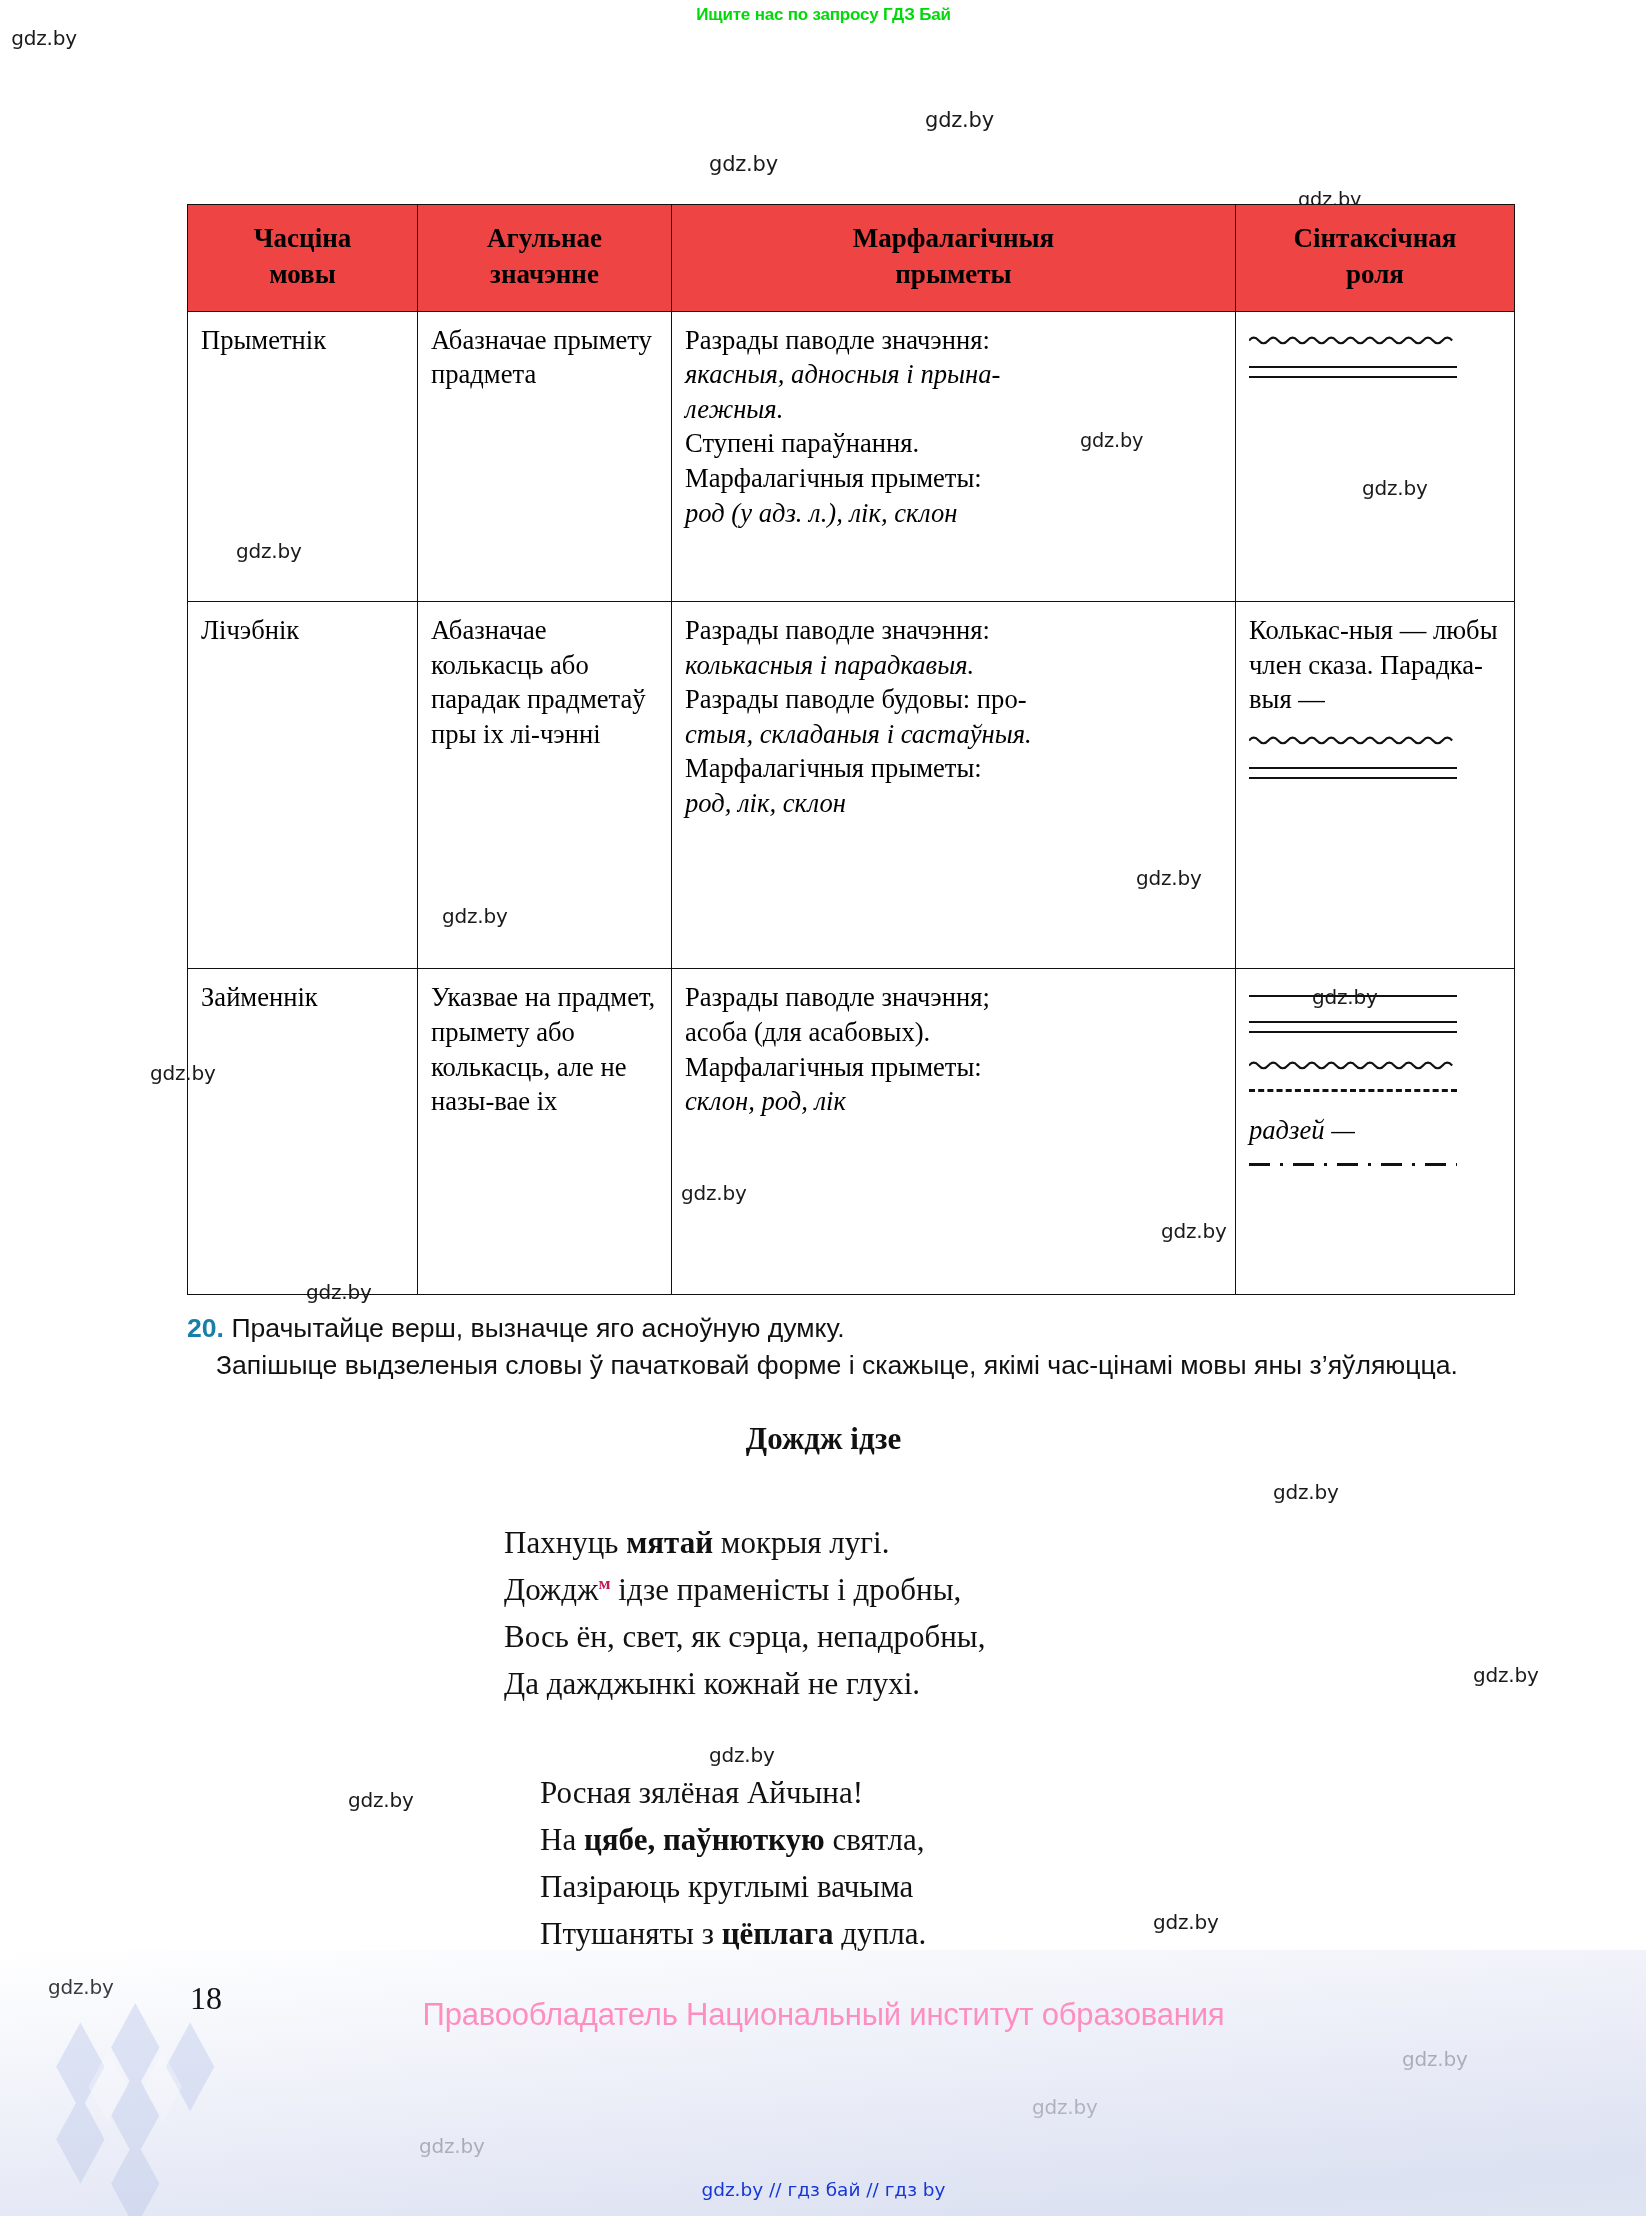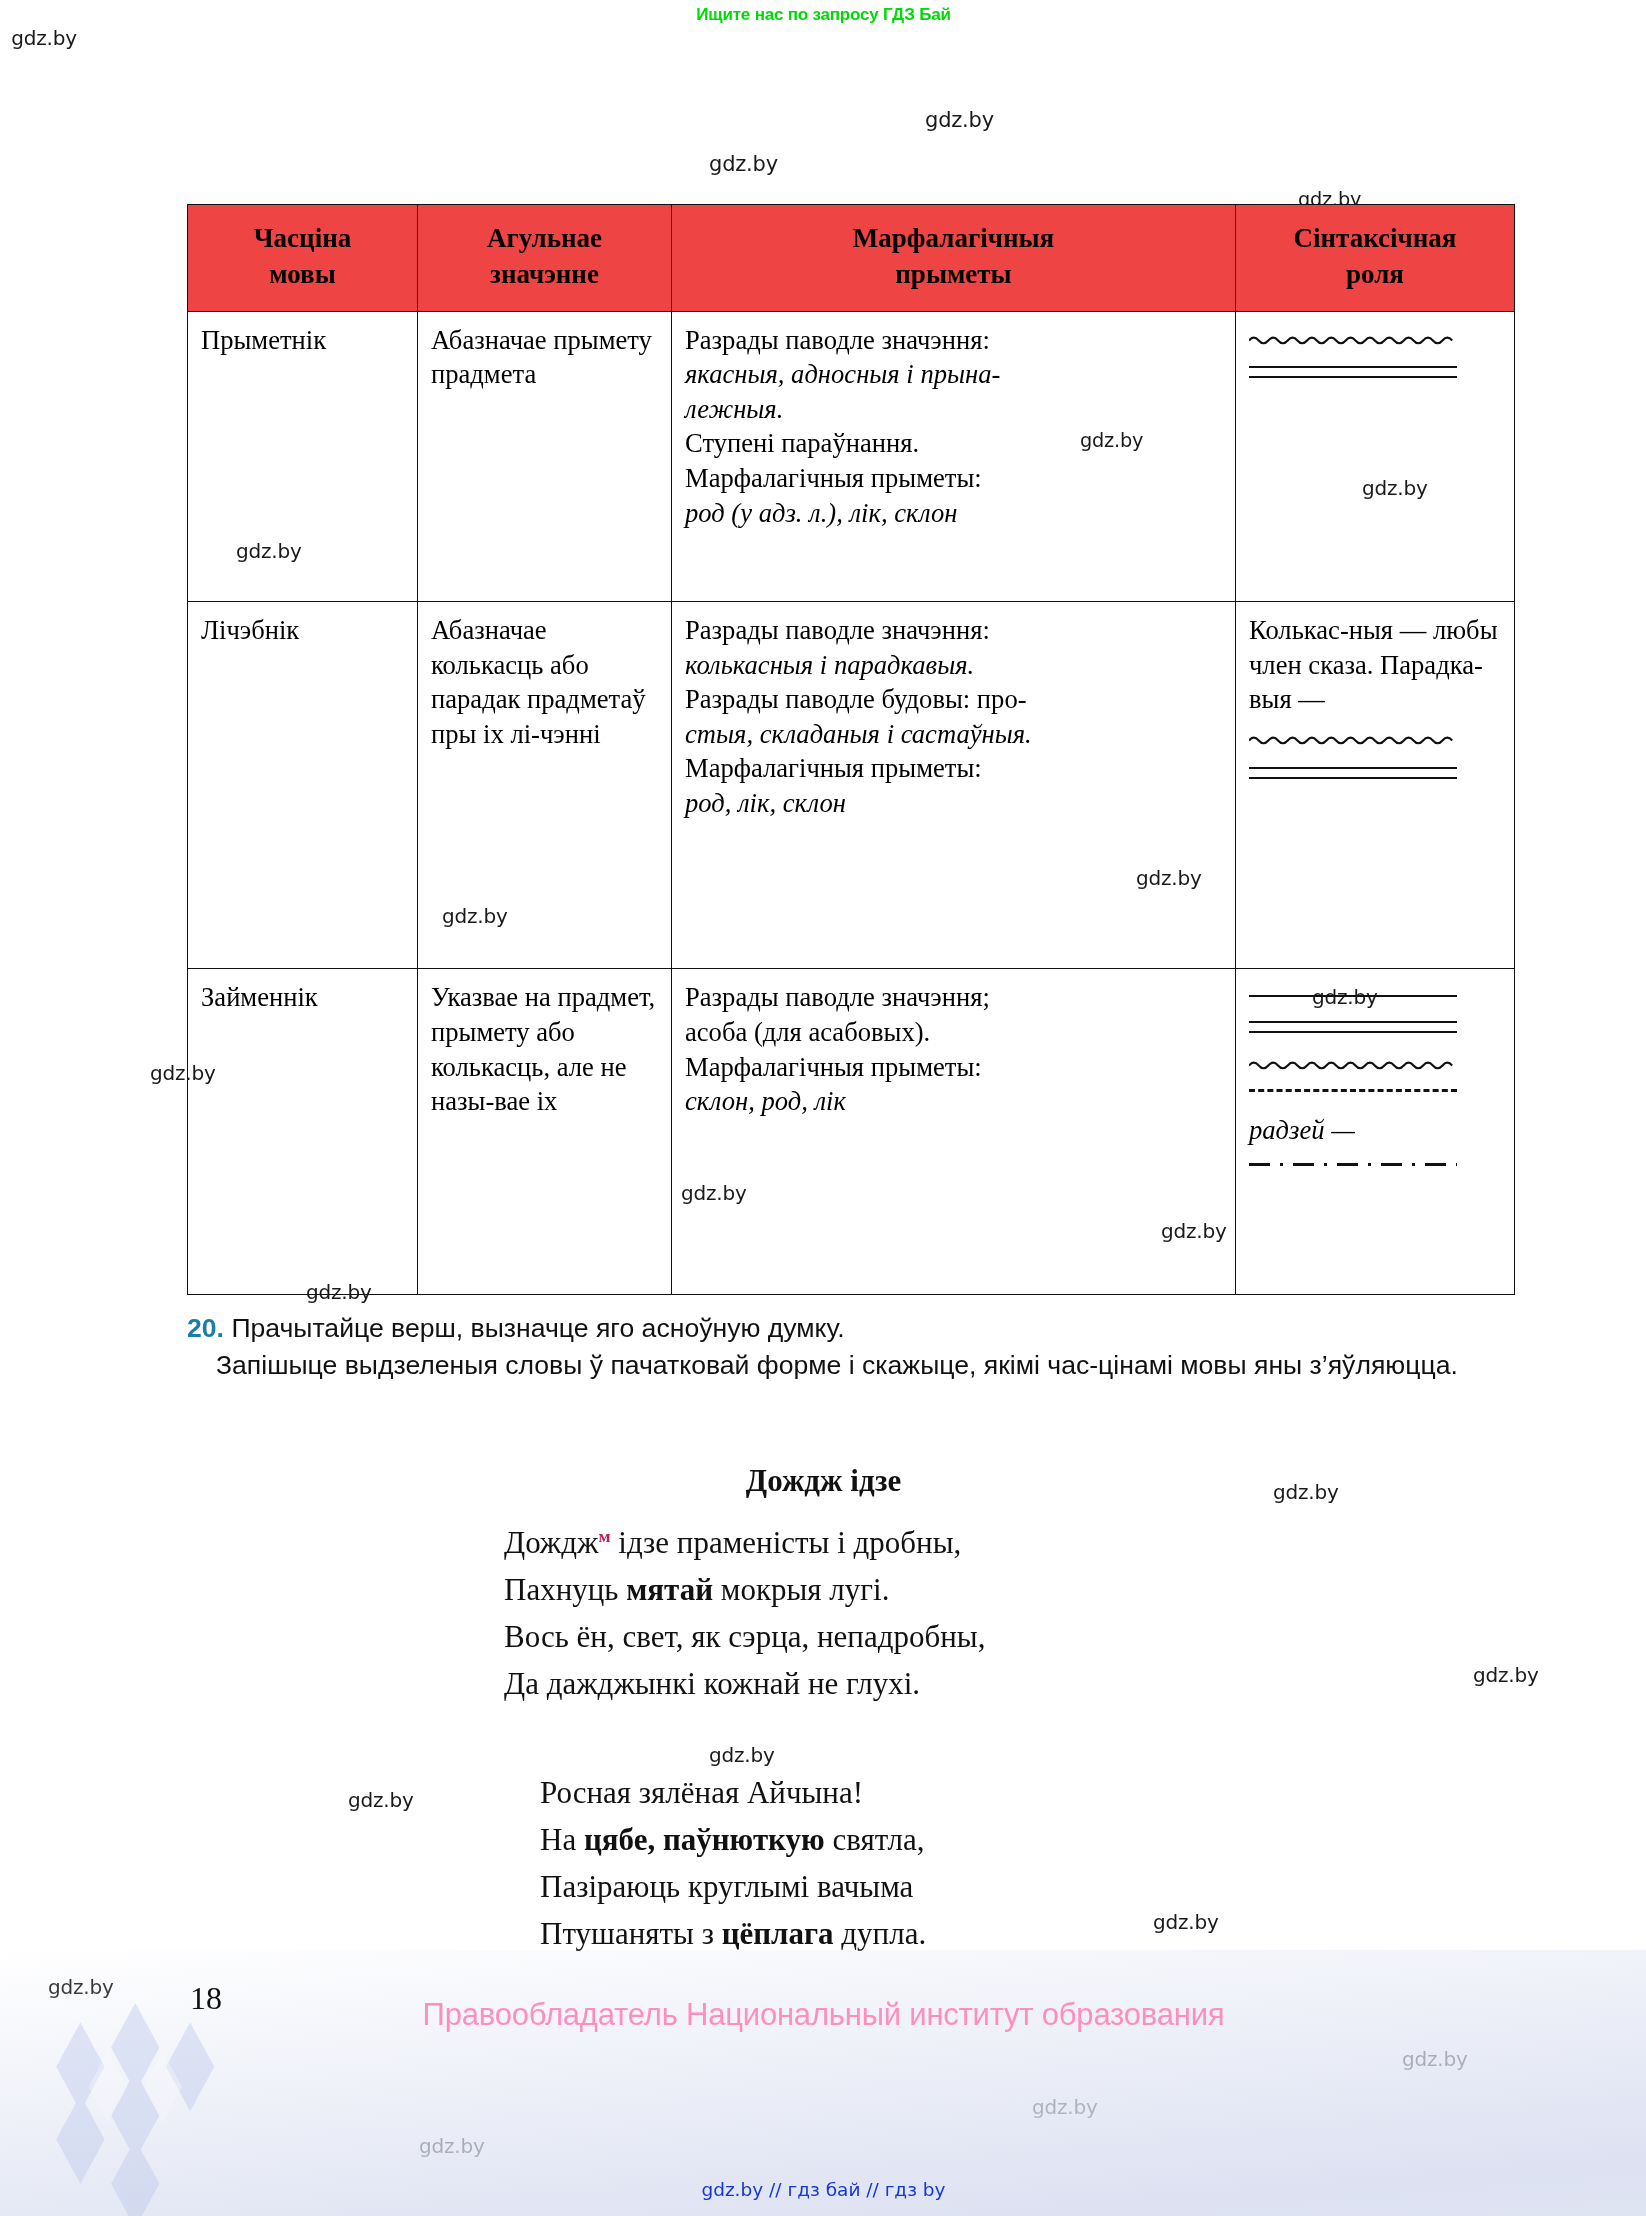--- a/index.html
+++ b/index.html
@@ -91,21 +91,21 @@
     font-family:"Liberation Sans", sans-serif;
     font-size:26.6px;line-height:1.40;color:#111;
     text-align:justify;
   }
   .exnum{color:#1a7fa8;font-weight:700;font-family:"Liberation Sans", sans-serif;}
   .ex-l1{text-indent:0;margin:0;}
   .ex-l2{text-indent:29px;margin:0;}
 
   
   .poemtitle{
-    position:absolute;left:0;top:1463px;width:1647px;
+    position:absolute;left:0;top:1421px;width:1647px;
     text-align:center;font-weight:700;font-size:31px;color:#111;
   }
   .poem{
     position:absolute;left:504px;top:1519px;
     font-size:31px;line-height:1.52;color:#111;white-space:nowrap;
   }
   .poem2{
     position:absolute;left:504px;top:1769px;
     font-size:31px;line-height:1.52;color:#111;white-space:nowrap;margin-left:36px;
   }
@@ -294,22 +294,22 @@
       <span>Прачытайце верш, вызначце яго асноўную думку.</span>
     </p>
     <p class="ex-l2">
       <span>Запішыце выдзеленыя словы ў пачатковай форме і скажыце, якімі час-цінамі мовы яны з’яўляюцца.</span>
     </p>
   </div>
 
   <div class="poemtitle">Дождж ідзе</div>
 
   <div class="poem">
+    <div><span>Пахнуць </span><b>мятай</b><span> мокрыя лугі.</span></div>
     <div><span>Дождж</span><span class="sup-m">м</span><span> ідзе праменісты і дробны,</span></div>
-    <div><span>Пахнуць </span><b>мятай</b><span> мокрыя лугі.</span></div>
     <div><span>Вось ён, свет, як сэрца, непадробны,</span></div>
     <div><span>Да дажджынкі кожнай не глухі.</span></div>
   </div>
 
   <div class="poem2">
     <div><span>Росная зялёная Айчына!</span></div>
     <div><span>На </span><b>цябе, паўнюткую</b><span> святла,</span></div>
     <div><span>Пазіраюць круглымі вачыма</span></div>
     <div><span>Птушаняты з </span><b>цёплага</b><span> дупла.</span></div>
   </div>

